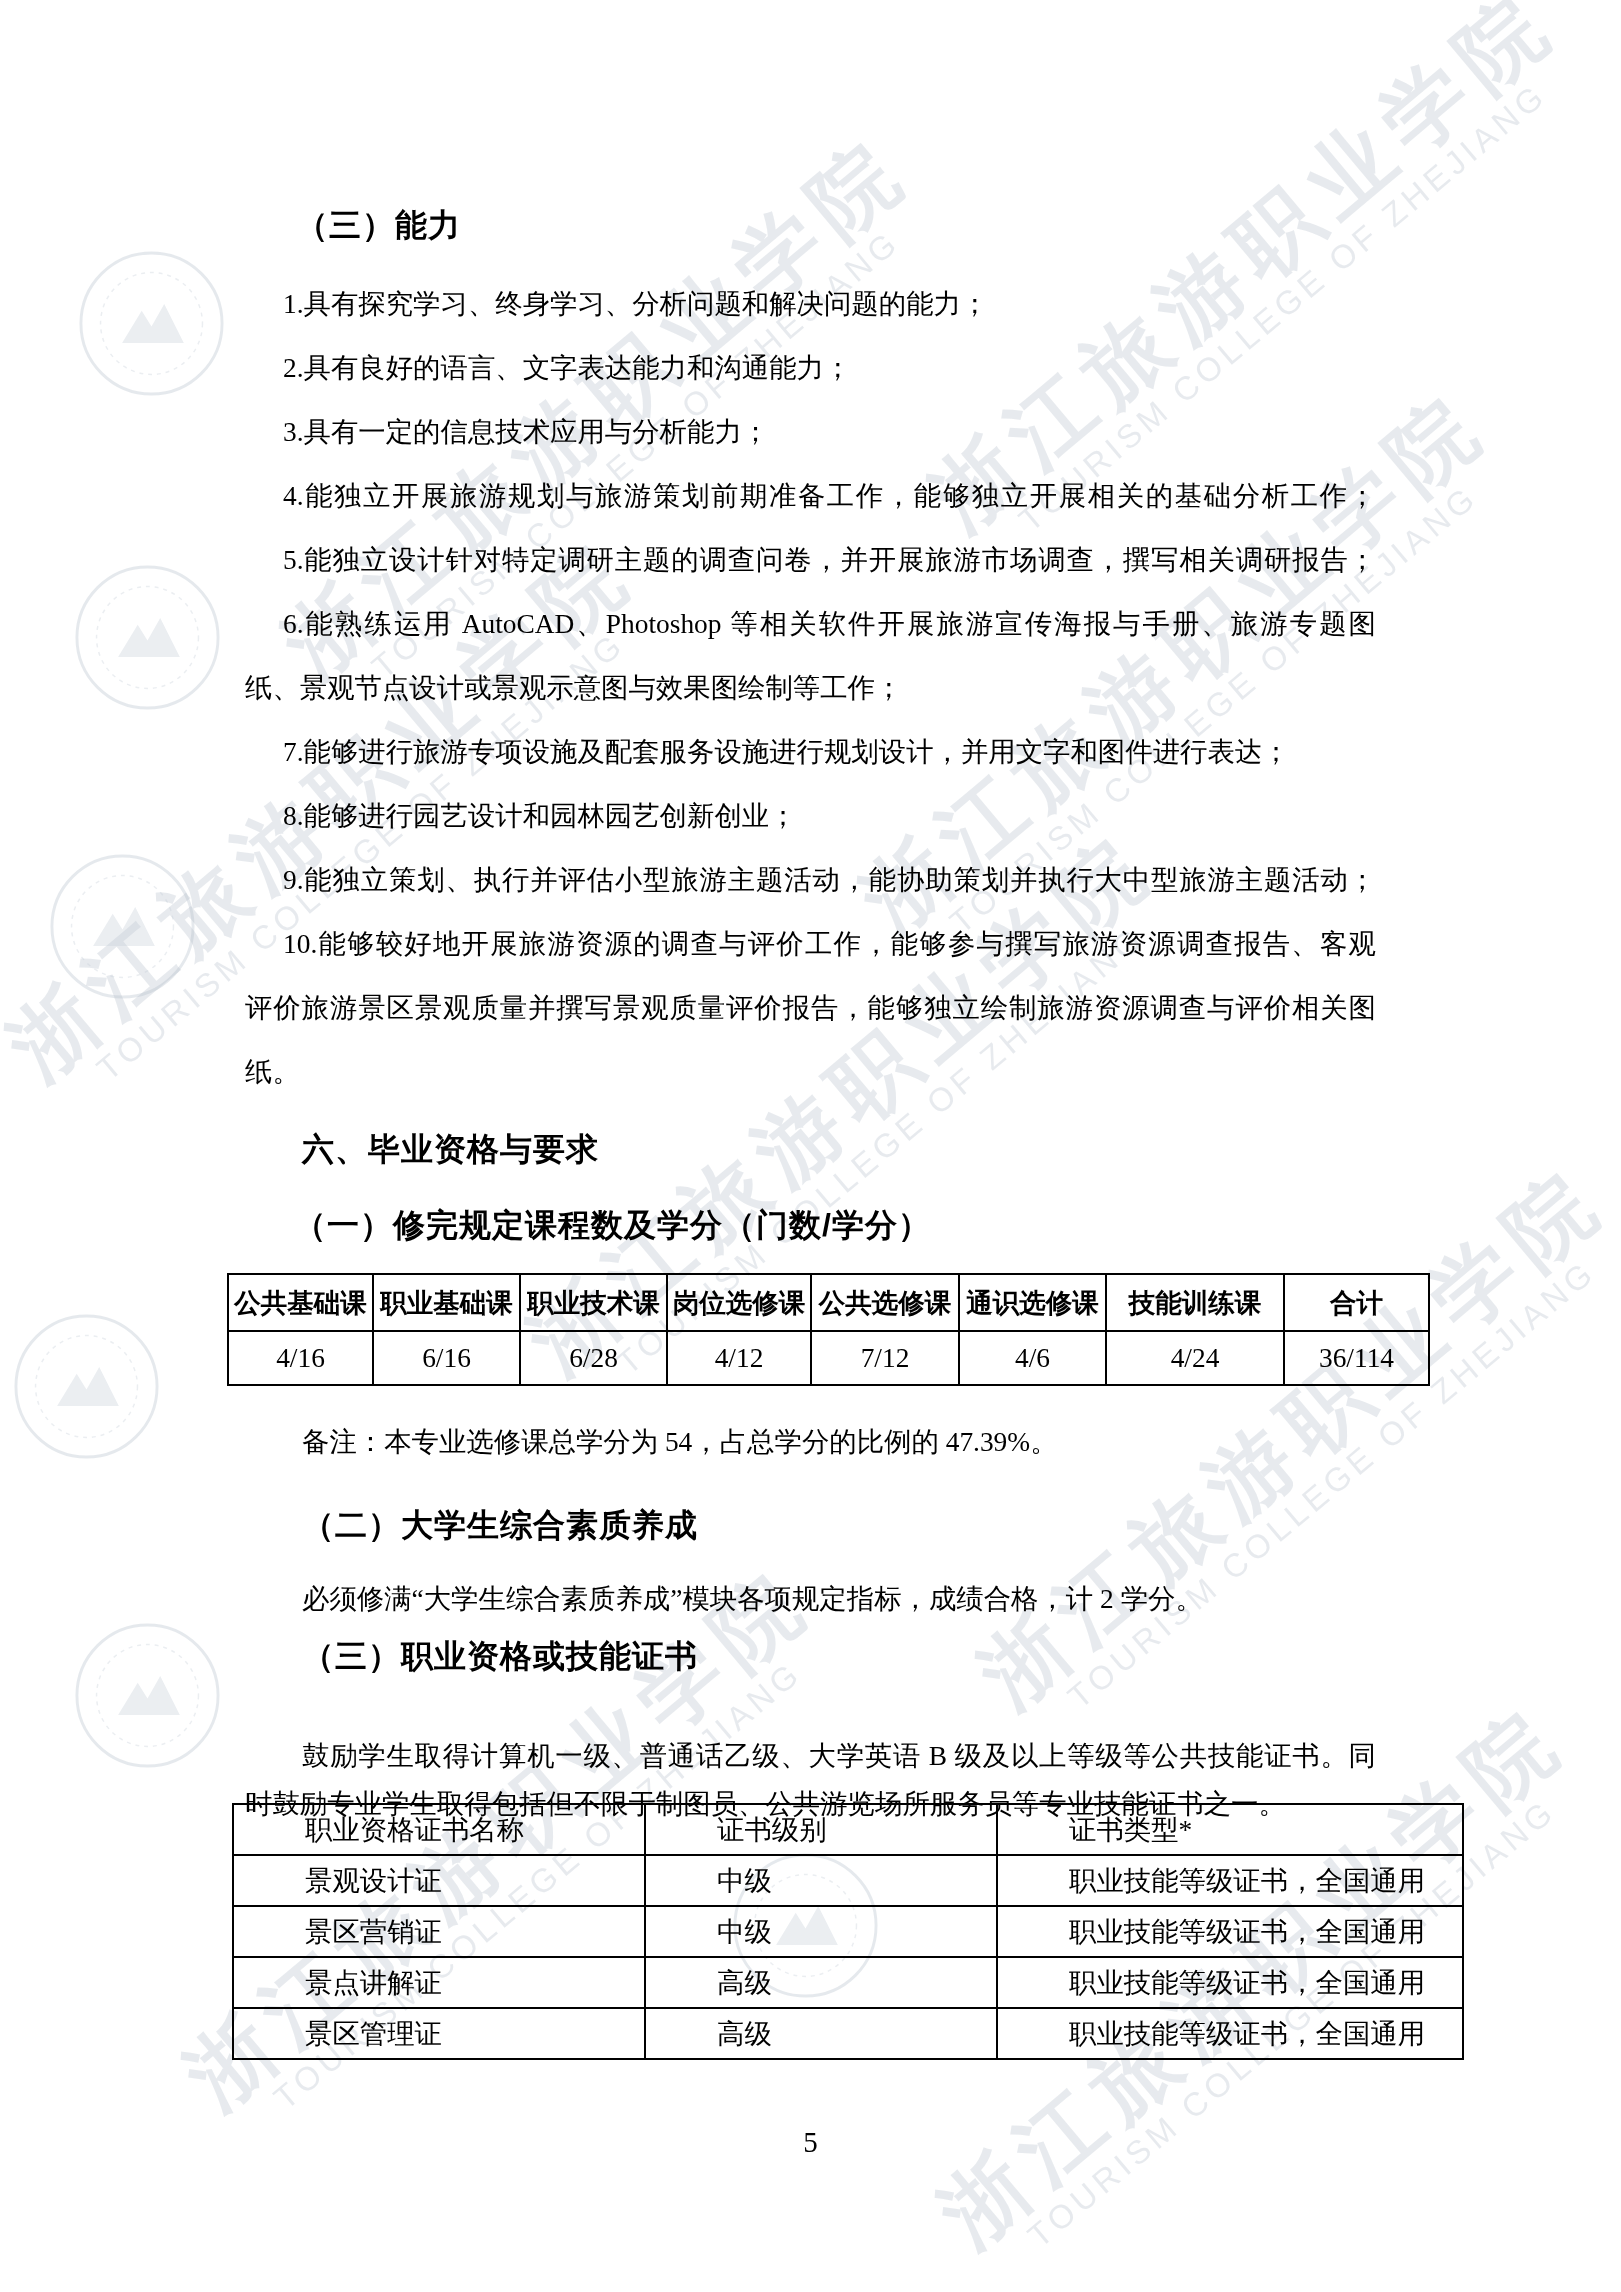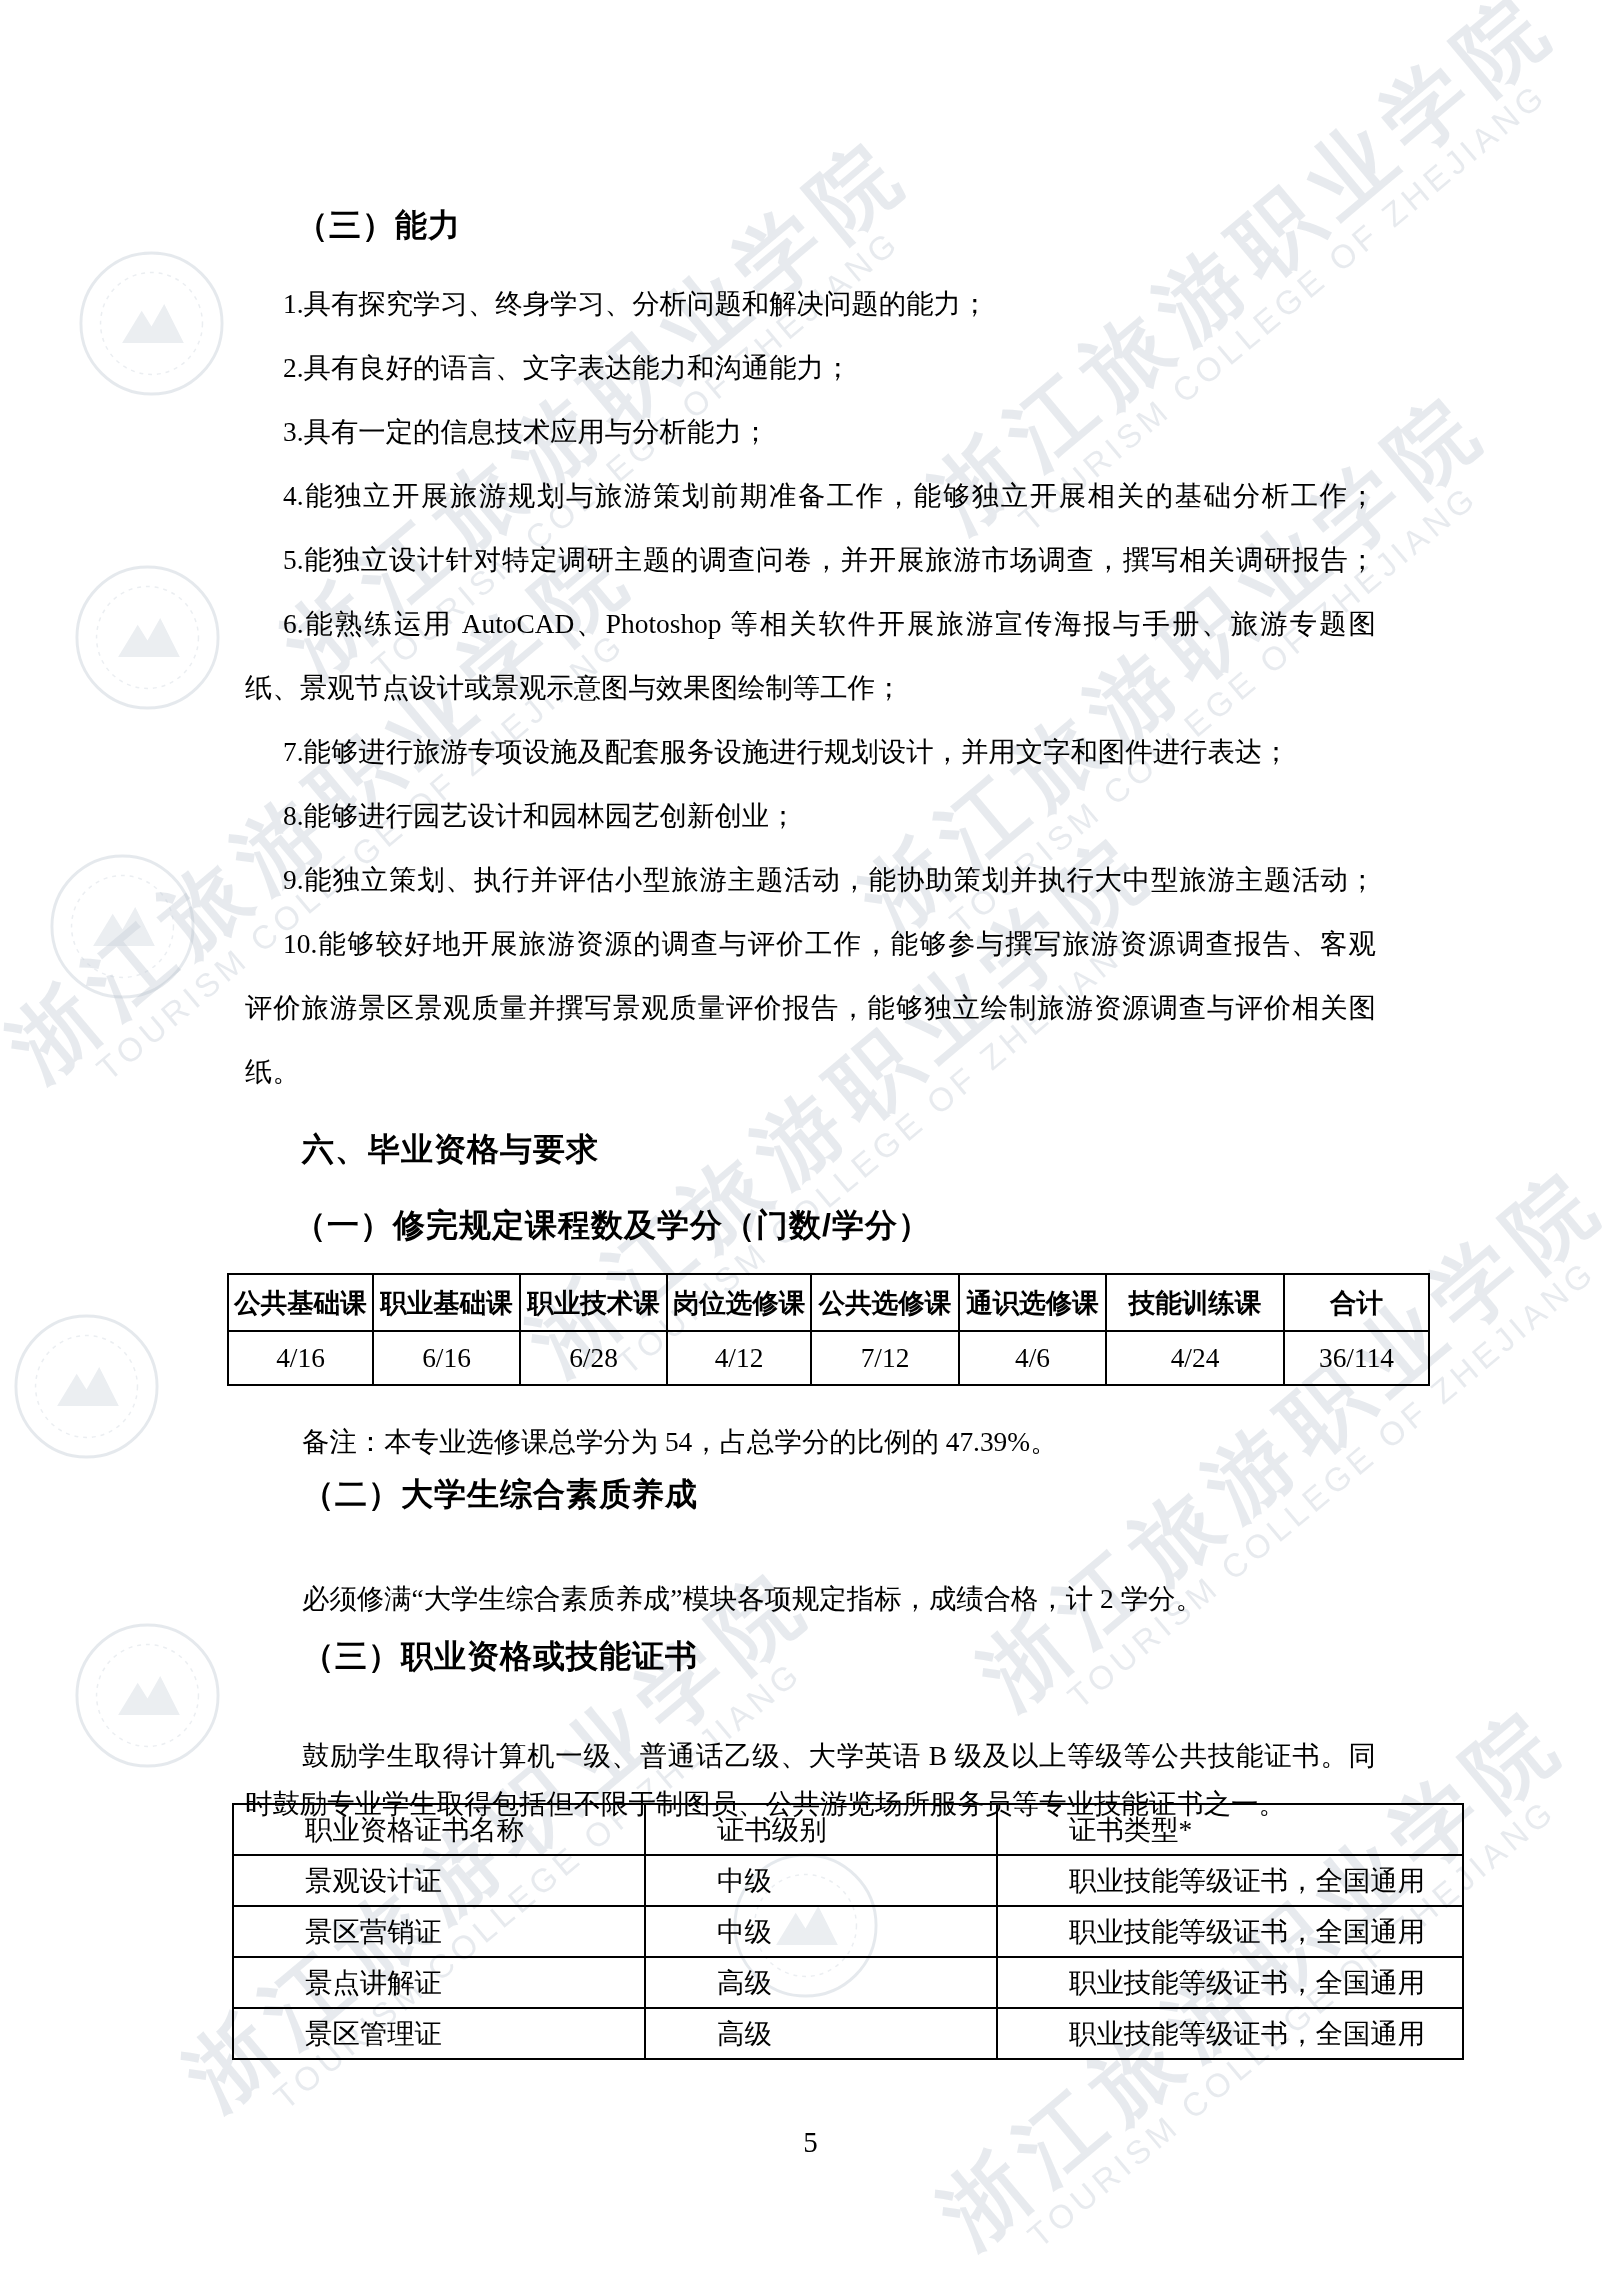--- a/index.html
+++ b/index.html
@@ -233,21 +233,21 @@
         <td>7/12</td>
         <td>4/6</td>
         <td>4/24</td>
         <td>36/114</td>
       </tr>
     </tbody>
       </table>
 
     <div class="pline" style="left:302px;top:1393px">备注：本专业选修课总学分为 54，占总学分的比例的 47.39%。</div>
 
-    <div class="h-sans" style="left:302px;top:1472px">（二）大学生综合素质养成</div>
+    <div class="h-sans" style="left:302px;top:1503px">（二）大学生综合素质养成</div>
 
     <div class="pline" style="left:302px;top:1550px">必须修满“大学生综合素质养成”模块各项规定指标，成绩合格，计 2 学分。</div>
 
     <div class="h-sans" style="left:302px;top:1634px">（三）职业资格或技能证书</div>
 
     <div class="pline just" style="left:302px;top:1707px;width:1074px">鼓励学生取得计算机一级、普通话乙级、大学英语 B 级及以上等级等公共技能证书。同</div>
     <div class="pline" style="left:245px;top:1755px">时鼓励专业学生取得包括但不限于制图员、公共游览场所服务员等专业技能证书之一。</div>
 
     <table class="t2">
       <colgroup>

